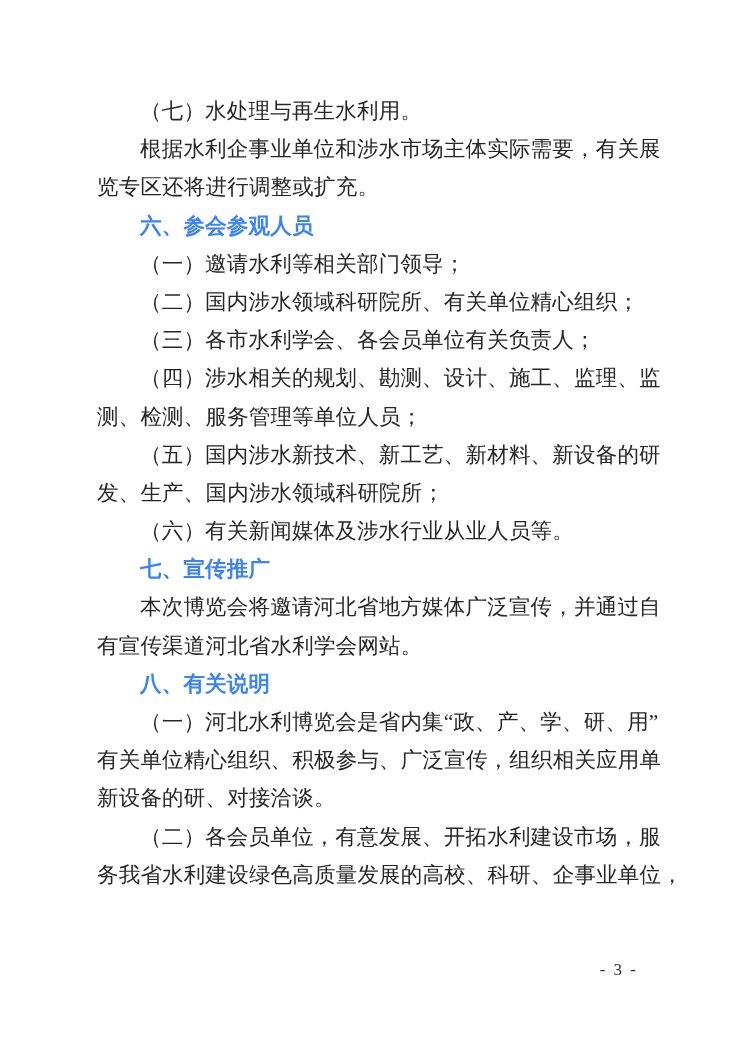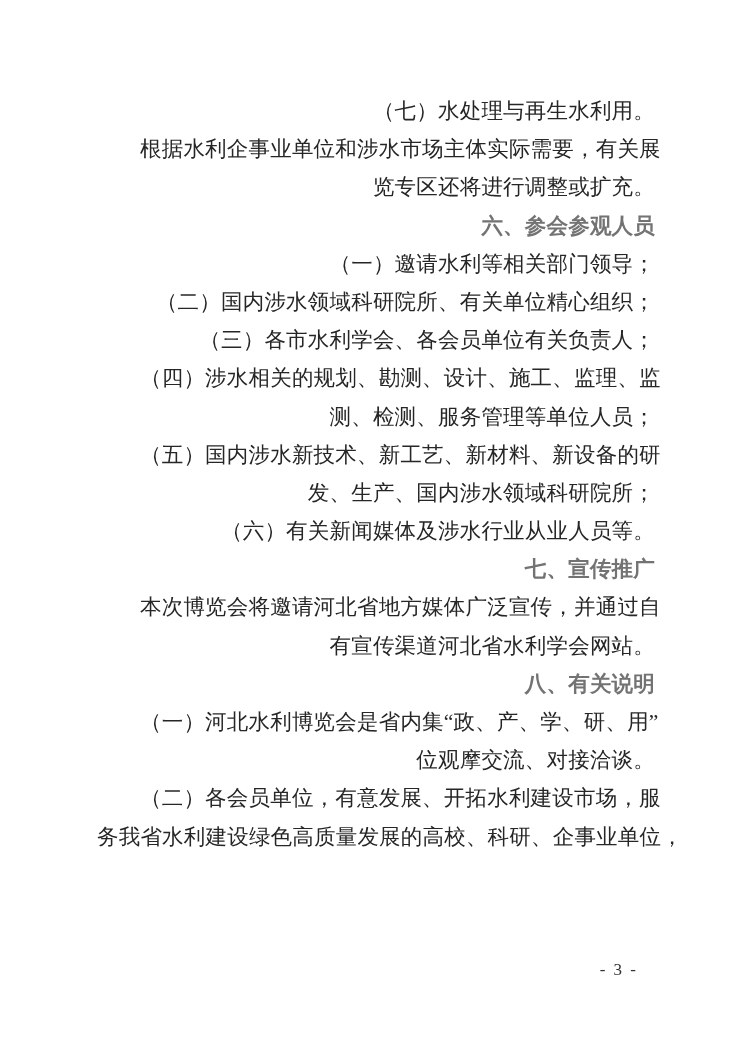--- a/index.html
+++ b/index.html
@@ -8,42 +8,41 @@
     background: #ffffff;
   }
   .page {
     position: relative;
     width: 750px;
     height: 1061px;
     background: #ffffff;
     overflow: hidden;
     font-family: "Liberation Serif", "DejaVu Serif", serif;
     color: #262626;
-    text-align: right;
   }
   .content {
     position: absolute;
     left: 97px;
     top: 92px;
     width: 558px;
   }
   .line {
     font-size: 21.5px;
     line-height: 38.2px;
     height: 38.2px;
     white-space: nowrap;
     letter-spacing: 0.2px;
   }
   .line.indent {
     text-indent: 43px;
   }
   .line.heading {
     font-family: "Liberation Sans", "DejaVu Sans", sans-serif;
     font-weight: 700;
-    color: #737373;
+    color: #3b82f6;
   }
   .page-number {
     position: absolute;
     top: 960px;
     right: 112px;
     font-size: 17px;
     letter-spacing: 2px;
     color: #333333;
     font-family: "Liberation Serif", "DejaVu Serif", serif;
   }
@@ -63,18 +62,19 @@
     <div class="line indent">（四）涉水相关的规划、勘测、设计、施工、监理、监</div>
     <div class="line">测、检测、服务管理等单位人员；</div>
     <div class="line indent">（五）国内涉水新技术、新工艺、新材料、新设备的研</div>
     <div class="line">发、生产、国内涉水领域科研院所；</div>
     <div class="line indent">（六）有关新闻媒体及涉水行业从业人员等。</div>
     <div class="line indent heading">七、宣传推广</div>
     <div class="line indent">本次博览会将邀请河北省地方媒体广泛宣传，并通过自</div>
     <div class="line">有宣传渠道河北省水利学会网站。</div>
     <div class="line indent heading">八、有关说明</div>
     <div class="line indent">（一）河北水利博览会是省内集“政、产、学、研、用”</div>
-    <div class="line">位观摩交流、对接洽谈。</div>
+    <div class="line">有关单位精心组织、积极参与、广泛宣传，组织相关应用单</div>
+    <div class="line">新设备的研、对接洽谈。</div>
     <div class="line indent">（二）各会员单位，有意发展、开拓水利建设市场，服</div>
     <div class="line">务我省水利建设绿色高质量发展的高校、科研、企事业单位，</div>
   </div>
   <div class="page-number">- 3 -</div>
 </div>
 
 </body></html>

